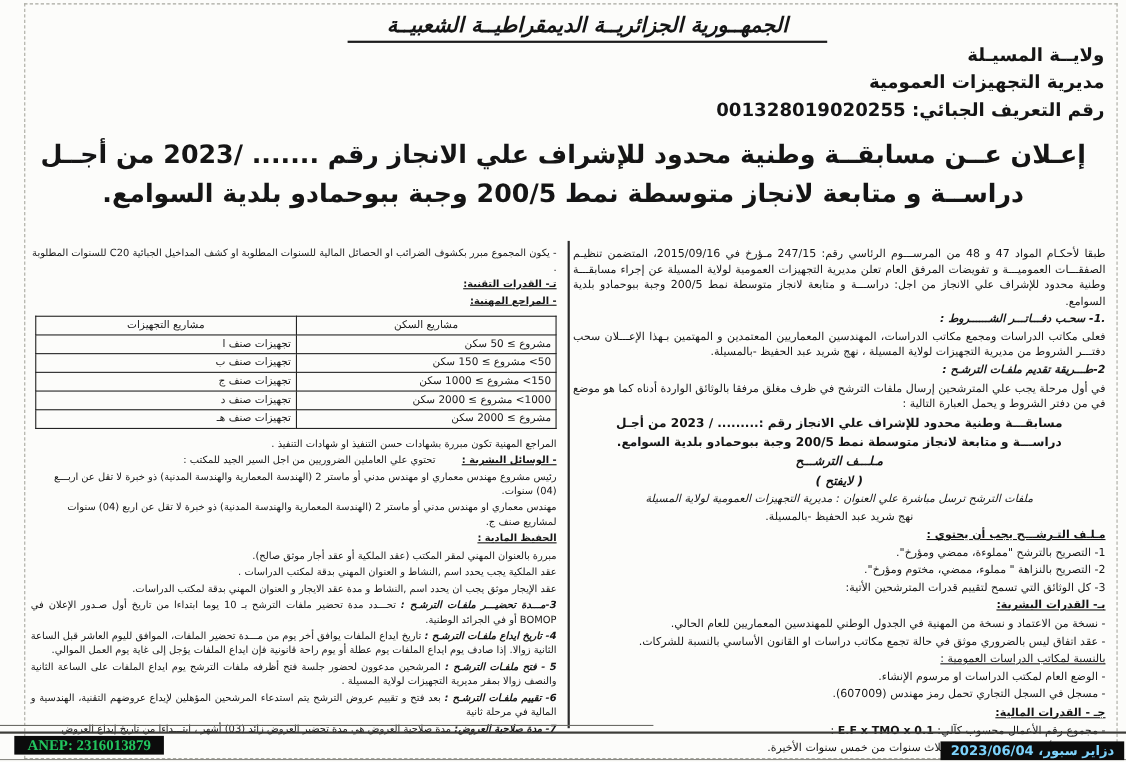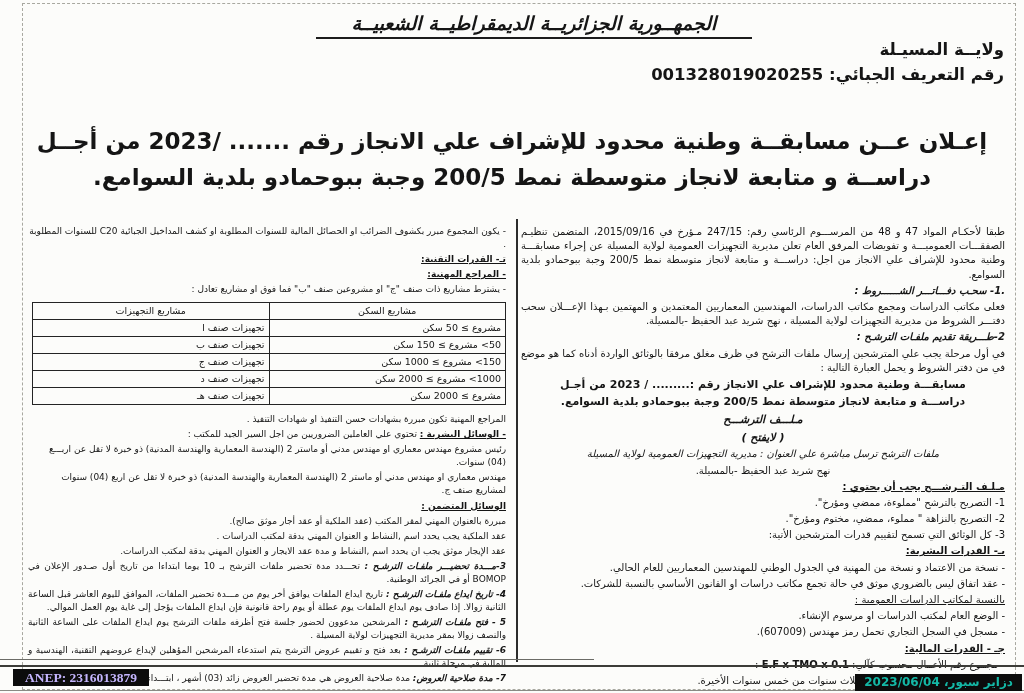--- a/index.html
+++ b/index.html
@@ -37,21 +37,21 @@
   .divider{
     position:absolute;left:516px;top:219px;width:1.6px;height:443px;
     background:#2c2c2c;
   }
   .col{position:absolute;top:225px;text-align:right;}
   .col-right{right:19px;width:484px;font-size:10px;line-height:1.42;}
   .col-left{left:28px;width:478px;font-size:9px;line-height:1.45;}
   .col p{margin:0 0 2px 0;}
   .justify{text-align:justify;}
   .bi{font-weight:bold;font-style:italic;}
-  .bu{font-weight:bold;text-decoration:underline;}
+  .bu{font-weight:bold;text-decoration:underline;margin-left:21px;}
   .un{text-decoration:underline;}
   .center{text-align:center;}
   .ind1{margin-right:14px;}
   .ind2{margin-right:26px;}
   .mt4{margin-top:4px;}
   .mt6{margin-top:6px;}
   .mt8{margin-top:8px;}
   .env-big{font-size:11px;font-weight:bold;}
   .env-it{font-size:11px;font-weight:bold;font-style:italic;}
   .env-sm{font-size:10px;font-style:italic;}
@@ -66,38 +66,39 @@
     border:1.4px solid #242424;padding:1px 4px;height:14px;
   }
   table.cls th{text-align:center;font-weight:normal;}
   td.housing{width:50%;text-align:right;padding-right:4px;}
   td.equip{width:50%;text-align:right;padding-right:40px;}
   
   .rule-a{position:absolute;left:0;width:58%;top:659px;border-top:1.5px solid #6b6b66;}
   .rule-b{position:absolute;left:0;right:0;top:665px;border-top:2px solid #3c3c38;}
   .rule-c{position:absolute;left:0;width:100%;top:690px;border-top:1.5px solid #8a8a84;}
   .anep-badge{
-    position:absolute;left:13px;top:669px;background:#0c0c0c;color:#c4b5fd;
+    position:absolute;left:13px;top:669px;background:#0c0c0c;color:#22c55e;
     font-family:"Liberation Serif", serif;font-weight:bold;font-size:13.5px;
     padding:1px 12px 0 12px;direction:ltr;
   }
   .date-badge{
-    position:absolute;right:2px;top:674px;background:#0c0c0c;color:#14b8a6;
+    position:absolute;right:2px;top:674px;background:#0c0c0c;color:#7dd3fc;
     font-weight:bold;font-size:12px;padding:1px 9px 2px 9px;
   }
 </style>
 </head>
 <body>
 
 <div class="sheet">
   <div class="page-edge"></div>
 
   <div class="rep-title">الجمهــورية الجزائريــة الديمقراطيــة الشعبيــة</div>
   <div class="agency">
     <div>ولايــة المسيـلة</div>
+    <div>مديرية التجهيزات العمومية</div>
     <div>رقم التعريف الجبائي: 001328019020255</div>
   </div>
 
   <div class="announce">
     <div>إعـلان عــن مسابقــة وطنية محدود  للإشراف علي الانجاز رقم ....... /2023   من أجــل</div>
     <div>دراســة  و متابعة لانجاز متوسطة نمط 200/5 وجبة ببوحمادو بلدية السوامع.</div>
   </div>
 
   <div class="divider"></div>
 
@@ -127,21 +128,20 @@
     <p>- مسجل في السجل التجاري تحمل رمز مهندس (607009).</p>
     <p class="bu ind1">جـ - القدرات المالية:</p>
     <p class="ind2"><span>- مجموع رقم الأعمال محسوب كآلي: </span><span class="code">E.F x TMO x 0.1</span><span> :</span></p>
     <p style="margin-right:34px;">و الأخذ بعين الاعتبار احسن ثلاث سنوات  من خمس سنوات الأخيرة.</p>
   </div>
 
   <div class="col col-left">
     <p>- يكون المجموع مبرر بكشوف الضرائب او الحصائل المالية للسنوات المطلوبة او  كشف المداخيل الجبائية C20 للسنوات المطلوبة .</p>
     <p class="bu mt4">تـ- القدرات التقنية:</p>
     <p class="bu">- المراجع المهنية:</p>
-    <p>- يشترط مشاريع ذات صنف "ج"  او مشروعين صنف "ب"  فما فوق او مشاريع تعادل :</p>
 
     <table class="cls">
       <thead>
         <tr>
           <th>مشاريع السكن</th>
           <th>مشاريع التجهيزات</th>
         </tr>
       </thead>
       <tbody>
         <tr>
@@ -164,21 +164,21 @@
           <td class="housing">مشروع ≥ 2000 سكن</td>
           <td class="equip">تجهيزات صنف هـ</td>
         </tr>
       </tbody>
     </table>
 
     <p>المراجع المهنية تكون مبررة بشهادات حسن التنفيذ  او شهادات التنفيذ .</p>
     <p><span class="bu">- الوسائل البشرية :</span><span> تحتوي علي العاملين الضروريين من اجل السير الجيد للمكتب :</span></p>
     <p>رئيس مشروع مهندس معماري او مهندس مدني أو ماستر 2 (الهندسة المعمارية والهندسة المدنية) ذو خبرة لا تقل عن اربـــع (04) سنوات.</p>
     <p>مهندس معماري او مهندس مدني أو ماستر 2 (الهندسة المعمارية والهندسة المدنية) ذو خبرة لا تقل عن اربع (04) سنوات لمشاريع صنف ج.</p>
-    <p class="bu">الوسائل المتضمن :</p>
+    <p class="bu">الحفيظ المادية :</p>
     <p>مبررة بالعنوان المهني لمقر المكتب (عقد الملكية أو عقد أجار موثق صالح).</p>
     <p>عقد الملكية يجب يحدد اسم ,النشاط و العنوان المهني بدقة لمكتب الدراسات .</p>
     <p>عقد الإيجار موثق يجب ان يحدد اسم ,النشاط و مدة عقد الايجار و العنوان المهني بدقة لمكتب الدراسات.</p>
 
     <p class="mt8 justify"><span class="bi">3-مـــدة تحضيـــر ملفـات الترشـح :</span><span> تحـــدد مدة تحضير ملفات الترشح بـ 10 يوما ابتداءا من تاريخ أول صـدور الإعلان في BOMOP أو في الجرائد الوطنية.</span></p>
     <p class="mt8 justify"><span class="bi">4- تاريخ ايداع  ملفـات الترشـح :</span><span> تاريخ ايداع الملفات يوافق أخر يوم من مـــدة تحضير الملفات، الموافق لليوم العاشر قبل الساعة الثانية زوالا. إذا صادف يوم ايداع الملفات يوم عطلة أو يوم راحة قانونية فإن ايداع الملفات يؤجل  إلى غاية يوم العمل الموالي.</span></p>
     <p class="mt8 justify"><span class="bi">5 - فتح ملفـات الترشـح :</span><span> المرشحين مدعوون لحضور جلسة فتح أظرفه ملفات الترشح يوم ايداع الملفات على الساعة الثانية والنصف زوالا  بمقر مديرية التجهيزات لولاية المسيلة .</span></p>
     <p class="mt8 justify"><span class="bi">6- تقييم ملفـات الترشـح :</span><span> بعد فتح و تقييم عروض الترشح يتم استدعاء المرشحين المؤهلين لإيداع عروضهم التقنية، الهندسية و المالية في مرحلة ثانية</span></p>
     <p class="mt4 justify"><span class="bi">7- مدة صلاحية العروض:</span><span> مدة صلاحية العروض هي مدة تحضير العروض زائد (03) أشهر ، ابتـــداءا من تاريخ إيداع العروض</span></p>
   </div>

